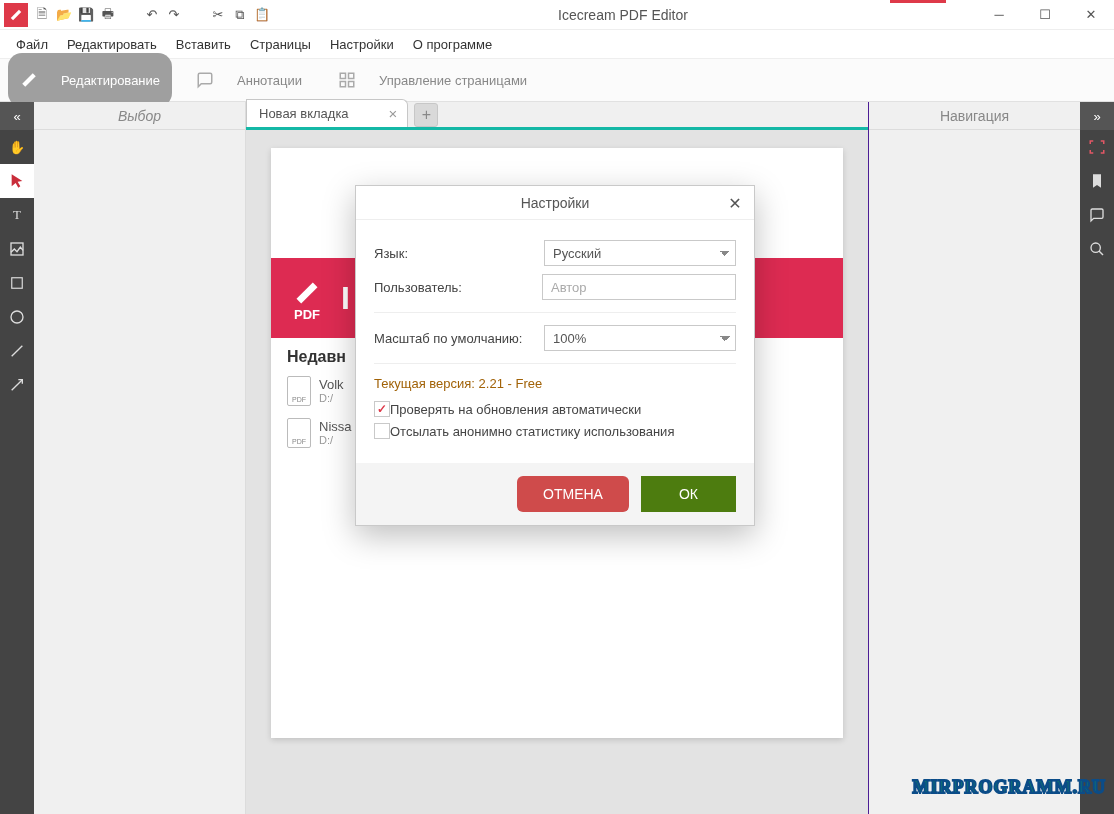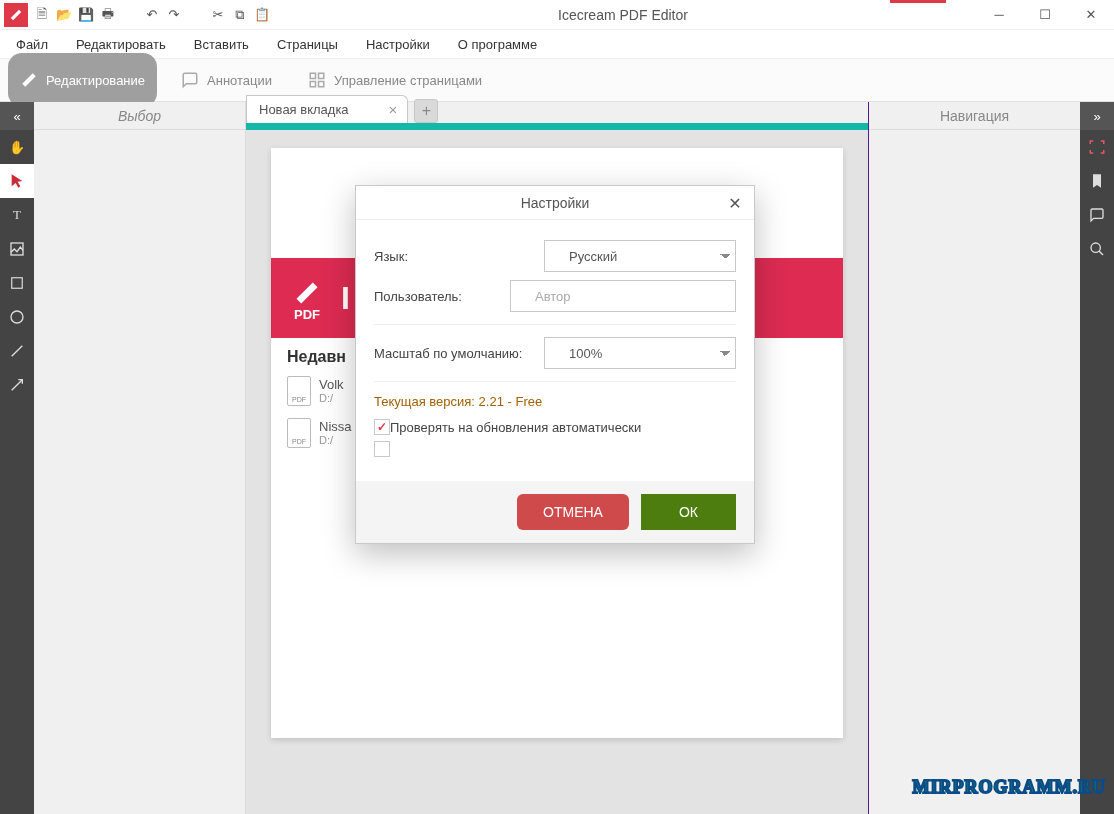--- a/index.html
+++ b/index.html
@@ -10,43 +10,43 @@
 .titlebar .logo { width: 24px; height: 24px; background: #de3949; margin: 0 6px 0 4px; display:flex;align-items:center;justify-content:center;color:#fff;}
 .titlebar .qa { display:flex; gap:6px; align-items:center; color:#555; }
 .titlebar .qa span { width:16px; text-align:center; }
 .titlebar .sep { width:14px; }
 .titlebar .title { flex:1; text-align:center; color:#555; font-size:14px; }
 .titlebar .winbtns { display:flex; }
 .titlebar .winbtns div { width:46px; height:30px; display:flex; align-items:center; justify-content:center; color:#555; }
 .titlebar .indicator { position:absolute; top:0; right:168px; width:56px; height:3px; background:#de3949; }
 
 
-.menubar { height:28px; display:flex; align-items:center; padding:0 8px; gap:12px; font-size:13px; color:#333; }
+.menubar { height:28px; display:flex; align-items:center; padding:0 8px; gap:3px; font-size:13px; color:#333; }
 .menubar span { padding:4px 8px; }
 
 
 .modebar { height:44px; background:#fbfbfb; border-top:1px solid #eee; border-bottom:1px solid #e1e1e1; display:flex; align-items:center; padding:0 8px; gap:12px; }
-.modebtn { display:flex; align-items:center; gap:8px; padding:18px 12px; border-radius:14px; color:#888; }
+.modebtn { display:flex; align-items:center; gap:23px; padding:18px 12px; border-radius:14px; color:#888; }
 .modebtn.active { background:#9f9f9f; color:#fff; }
 .modebtn .ico { width:18px; height:18px; }
 
 
 .main { height: calc(814px - 30px - 28px - 44px); display:flex; }
 .sidebar-left, .sidebar-right { width:34px; background:#444; display:flex; flex-direction:column; align-items:center; }
 .sidebar-left .tool, .sidebar-right .tool { width:34px; height:34px; display:flex; align-items:center; justify-content:center; color:#ddd; }
 .sidebar-left .tool.collapse, .sidebar-right .tool.collapse { height:28px; background:#555; color:#fff; }
 .sidebar-left .tool.active { background:#fff; color:#c92d3a; }
 .sidebar-right .tool.top { color:#e25765; }
 
 .panel-left { width:212px; background:#f0f0f0; border-right:1px solid #dcdcdc;font-style:italic; }
 .panel-right { width:212px; background:#f0f0f0; border-left:1px solid #4c1d95; }
 .panel-left .header, .panel-right .header { height:28px; display:flex; align-items:center; justify-content:center; color:#888; font-size:14px; background:#f0f0f0; border-bottom:1px solid #dcdcdc; }
 
 .content { flex:1; background:#e3e3e3; position:relative; display:flex; flex-direction:column; }
-.tabbar { height:28px; display:flex; align-items:flex-end; background:#f0f0f0; border-bottom:7px solid #14b8a6; }
+.tabbar { height:28px; display:flex; align-items:flex-end; background:#f0f0f0; border-bottom:3px solid #14b8a6; }
 .tab { height:28px; background:#fff; border:1px solid #c7c7c7; border-bottom:none; border-top-right-radius:6px; display:flex; align-items:center; padding:0 10px 0 12px; gap:40px; font-size:13px; color:#555; }
 .tab .close { color:#999; font-size:15px; }
 .addtab { width:24px; height:24px; margin-left:6px; background:#d9d9d9; border:1px solid #c7c7c7; border-radius:3px; display:flex; align-items:center; justify-content:center; color:#888; font-size:16px; }
 
 .page-wrap { flex:1; display:flex; justify-content:center; align-items:flex-start; padding-top:18px; }
 .page { width:572px; height:590px; background:#fff; box-shadow:0 2px 6px rgba(0,0,0,0.15); position:relative; overflow:hidden;}
 .page-banner { position:absolute; top:110px; left:0; right:0; height:80px; background:#dd2b52; display:flex; align-items:center; padding-left:12px; gap:10px;}
 .page-banner .pdf-ico { width:48px; height:48px; display:flex; flex-direction:column; align-items:center; justify-content:flex-end; color:#fff; }
 .page-banner .pdf-ico svg { width:28px; height:28px; }
 .page-banner .pdf-ico .lbl { font-weight:bold; font-size:13px; }
@@ -59,21 +59,21 @@
 .recent-row .txt { display:flex; flex-direction:column; line-height:1.2;}
 .recent-row .txt .p2 { color:#999; font-size:11px; }
 
 
 .dialog { position:absolute; left:355px; top:185px; width:400px; background:#fff; border:1px solid #c9c9c9; box-shadow:0 10px 30px rgba(0,0,0,0.25); z-index:50; }
 .dialog .dheader { height:34px; display:flex; align-items:center; justify-content:center; position:relative; border-bottom:1px solid #eee; color:#555; font-size:14px;}
 .dialog .dheader .dclose { position:absolute; right:8px; top:6px; width:22px; height:22px; display:flex; align-items:center; justify-content:center; color:#555; font-size:16px;}
 .dialog .dbody { padding:12px 18px 18px 18px; }
 .dialog .row { display:flex; align-items:center; margin:8px 0; }
 .dialog .row label { width:170px; color:#444; font-size:13px; }
-.dialog select, .dialog input[type=text] { flex:1; height:32px; border:1px solid #c9c9c9; background:#fff; padding:0 24px; font-size:13px; color:#555; }
+.dialog select, .dialog input[type=text] { flex:1; height:26px; border:1px solid #c9c9c9; background:#fff; padding:0 8px; font-size:13px; color:#555; }
 .dialog select { appearance:none; background-image:linear-gradient(45deg,transparent 50%,#888 50%),linear-gradient(135deg,#888 50%,transparent 50%); background-position:right 10px center,right 5px center; background-size:5px 5px,5px 5px; background-repeat:no-repeat; }
 .dialog input::placeholder { color:#aaa; }
 .dialog hr { border:none; border-top:1px solid #eee; margin:12px 0; }
 .dialog .ver { color:#a16207; margin:6px 0 10px 0; font-size:13px;}
 .dialog .chk { display:flex; align-items:center; gap:0; margin:6px 0; font-size:13px; color:#444;}
 .dialog .chkbox { width:16px; height:16px; border:1px solid #c9c9c9; display:flex; align-items:center; justify-content:center; font-size:12px;}
 .dialog .chkbox.checked::after { content:"✓"; color:#de3949; font-weight:bold;}
 .dialog .dfooter { height:62px; background:#f4f4f4; display:flex; align-items:center; justify-content:flex-end; gap:12px; padding:0 18px;}
 .dialog .btn { height:36px; padding:0 26px; color:#fff; font-size:14px; display:flex; align-items:center; justify-content:center; cursor:pointer; }
 .dialog .btn.cancel { background:#cf4b4b;border-radius:6px; }
@@ -277,20 +277,21 @@
       <select><option>100%</option></select>
     </div>
     <hr>
     <div class="ver">Текущая версия: 2.21 - Free</div>
     <div class="chk">
       <span class="chkbox checked"></span>
       <span>Проверять на обновления автоматически</span>
     </div>
     <div class="chk">
       <span class="chkbox"></span>
+      <span>Отсылать анонимно статистику использования</span>
     </div>
   </div>
   <div class="dfooter">
     <div class="btn cancel">ОТМЕНА</div>
     <div class="btn ok">ОК</div>
   </div>
 </div>
 
 <div class="watermark">MIRPROGRAMM.RU</div>
 

